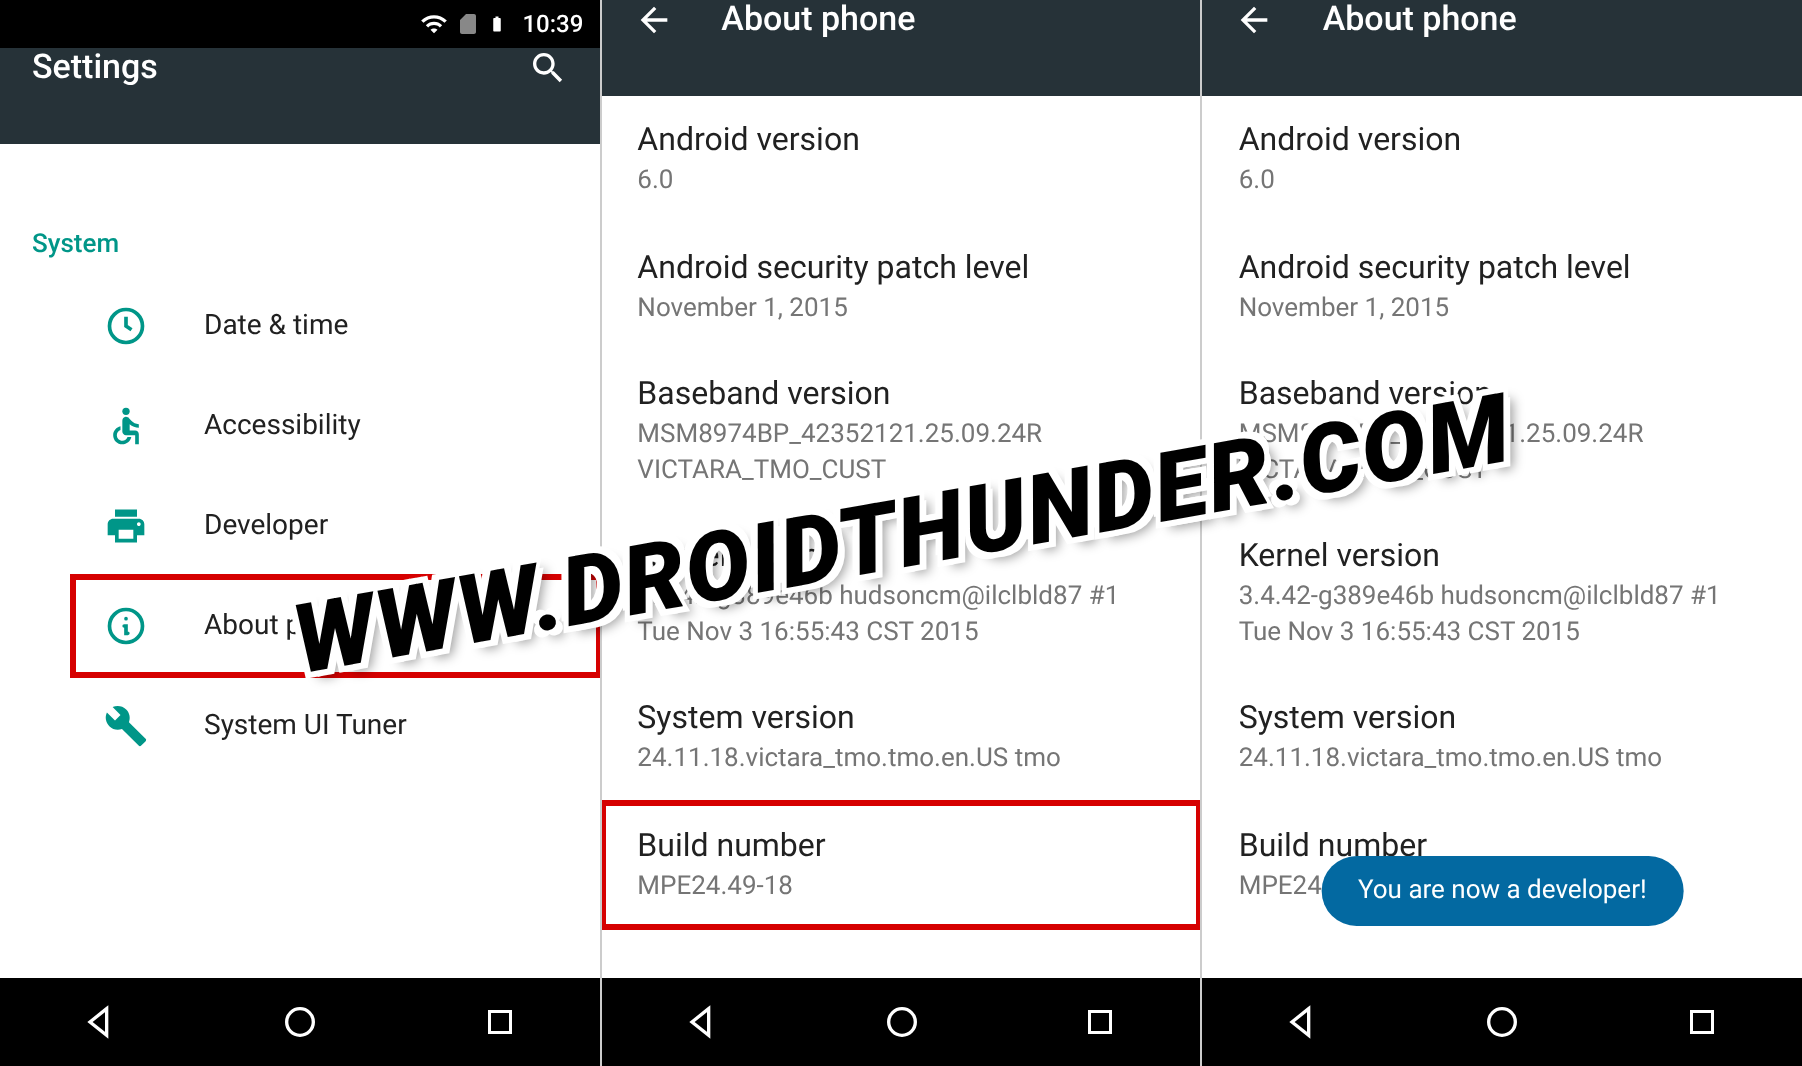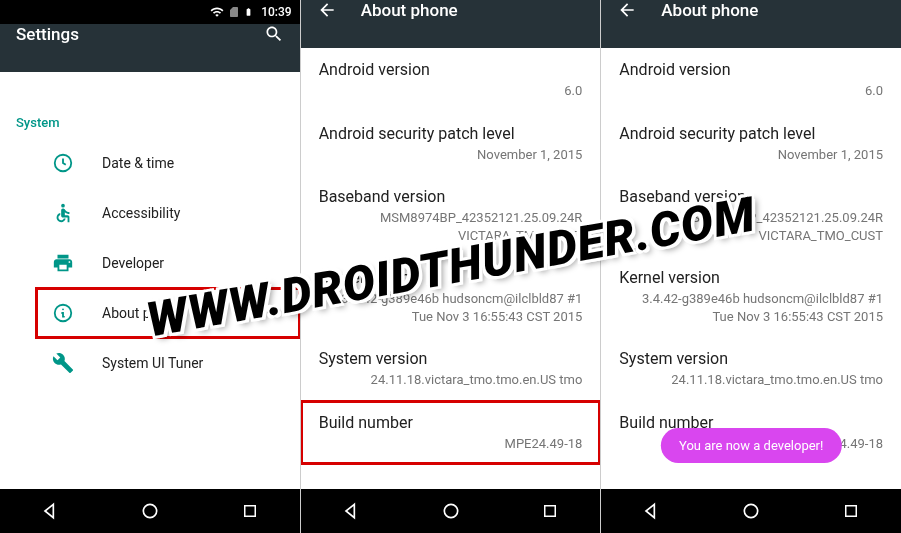--- a/index.html
+++ b/index.html
@@ -18,28 +18,28 @@
 
 .content { flex: 1; background: #fff; overflow: hidden; position: relative; }
 .section-label { color: #009688; font-size: 13px; font-weight: 500; padding: 18px 16px 8px; margin-top: 25px; }
 .menuitem { display: flex; align-items: center; padding: 14px 16px; gap: 28px; margin-left: 36px; }
 .menuitem .icon { width: 22px; height: 22px; color: #009688; display: flex; align-items: center; justify-content: center; }
 .menuitem .label { font-size: 14px; color: #212121; }
 .highlight { outline: 3px solid #d60000; outline-offset: -2px; }
 
 .info-item { padding: 12px 18px; }
 .info-item .label { font-size: 16px; color: #212121; margin-bottom: 3px; }
-.info-item .value { font-size: 13px; color: #757575; line-height: 1.35; text-align: right; }
+.info-item .value { font-size: 13px; color: #757575; line-height: 1.35; }
 
 .navbar { height: 44px; background: #000; display: flex; justify-content: space-around; align-items: center; }
 .navbar .nb { width: 22px; height: 22px; display: flex; align-items: center; justify-content: center; color: #fff; }
 
 .watermark { position: absolute; top: 50%; left: 50%; transform: translate(-50%,-50%) rotate(-10deg); font-size: 48px; font-weight: 900; font-style: italic; color: #000; letter-spacing: 1px; pointer-events: none; z-index: 500; white-space: nowrap; text-shadow: 3px 3px 0 #fff, -3px -3px 0 #fff, 3px -3px 0 #fff, -3px 3px 0 #fff, 4px 4px 6px rgba(0,0,0,0.4); }
 
-.toast { position: absolute; bottom: 70px; left: 50%; transform: translateX(-50%); background: #d946ef; color: #fff; padding: 10px 18px; border-radius: 22px; font-size: 13px; z-index: 400; white-space: nowrap; }
+.toast { position: absolute; bottom: 70px; left: 50%; transform: translateX(-50%); background: #0369a1; color: #fff; padding: 10px 18px; border-radius: 22px; font-size: 13px; z-index: 400; white-space: nowrap; }
 </style>
 </head>
 <body>
 
 <div class="watermark">WWW.DROIDTHUNDER.COM</div>
 
 <div class="panels">
 
   <div class="panel">
     <div class="statusbar">

